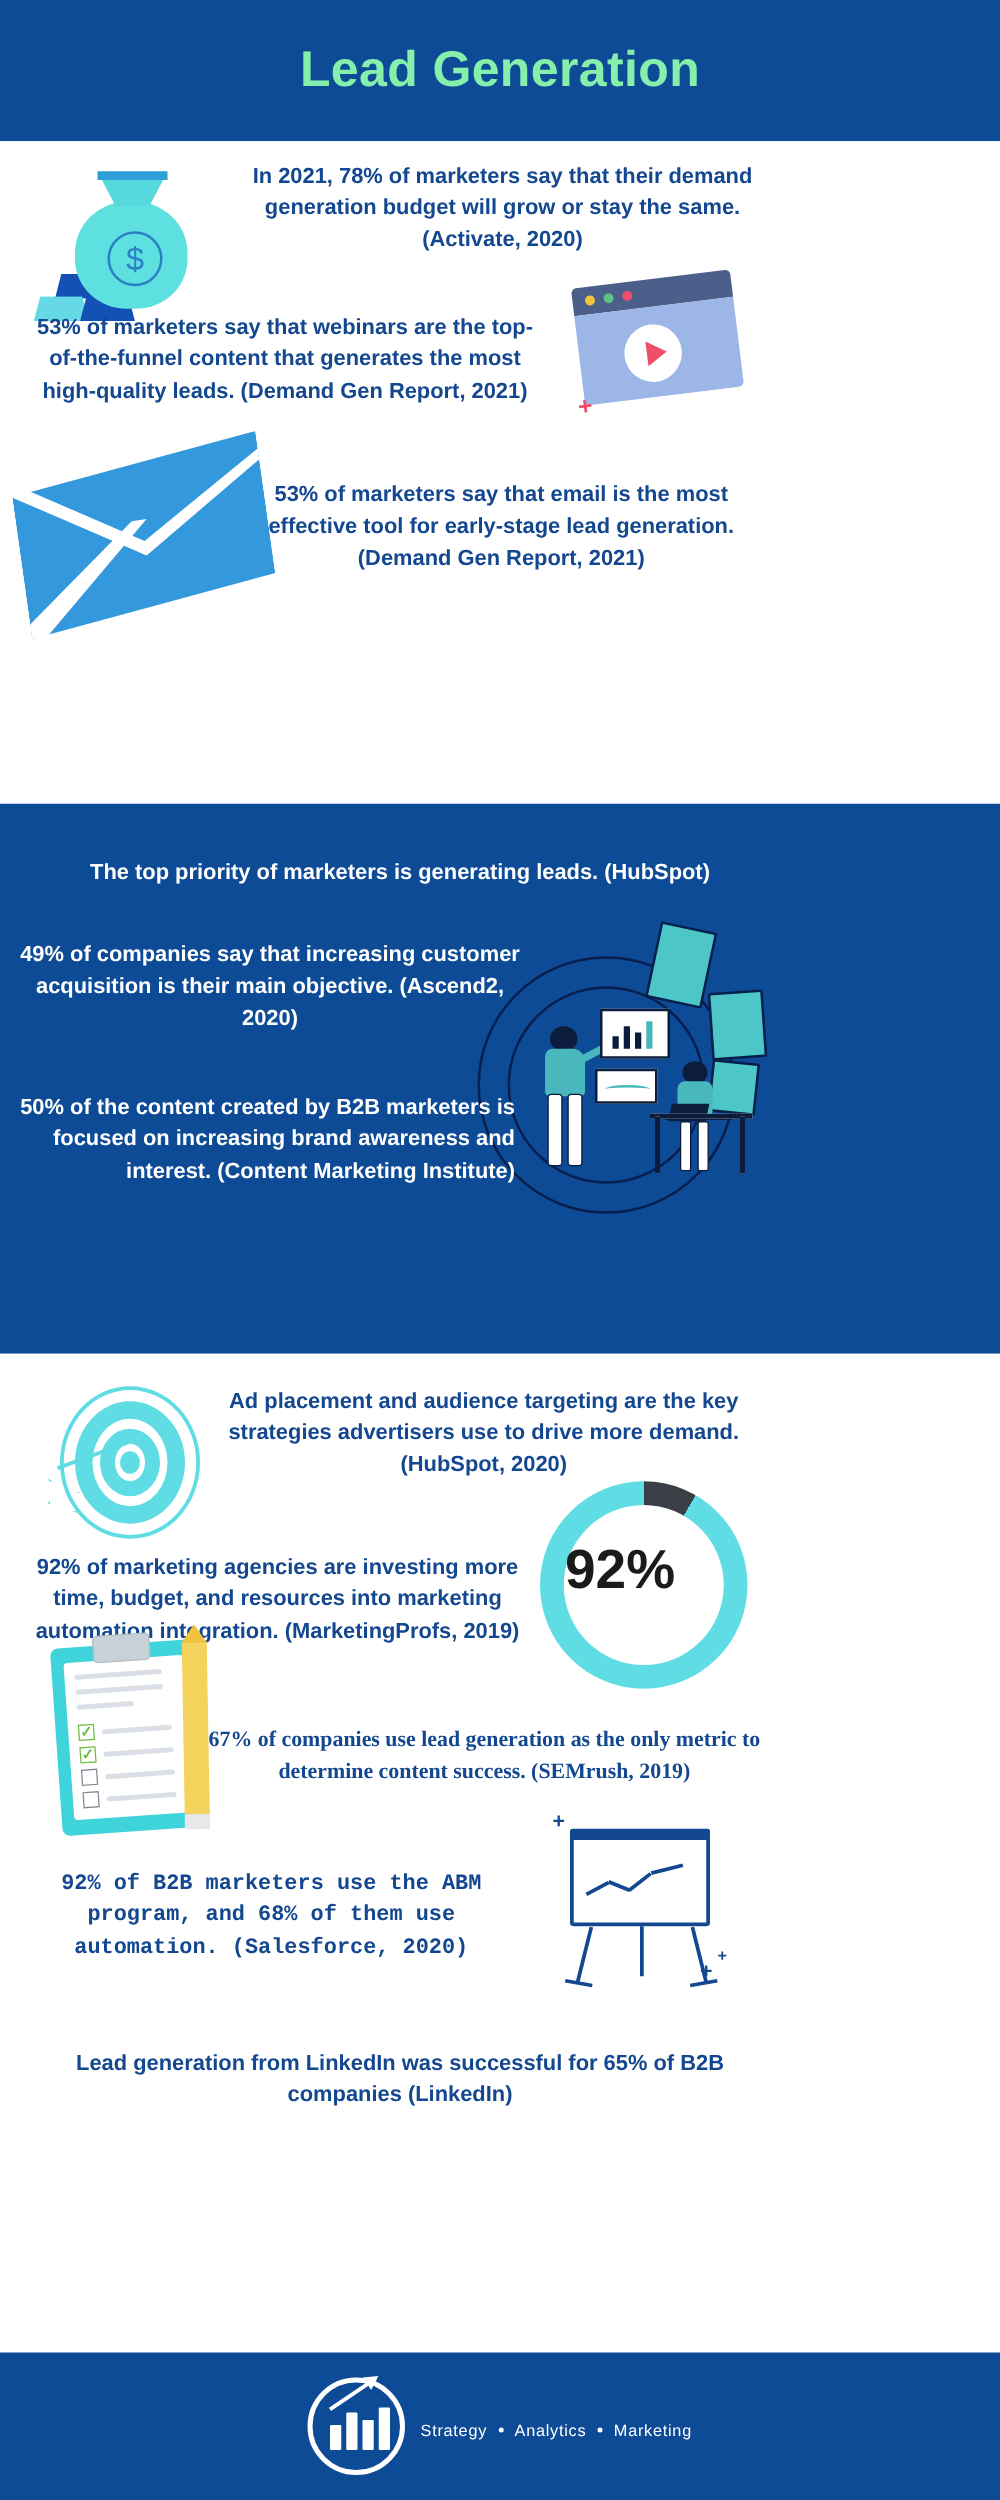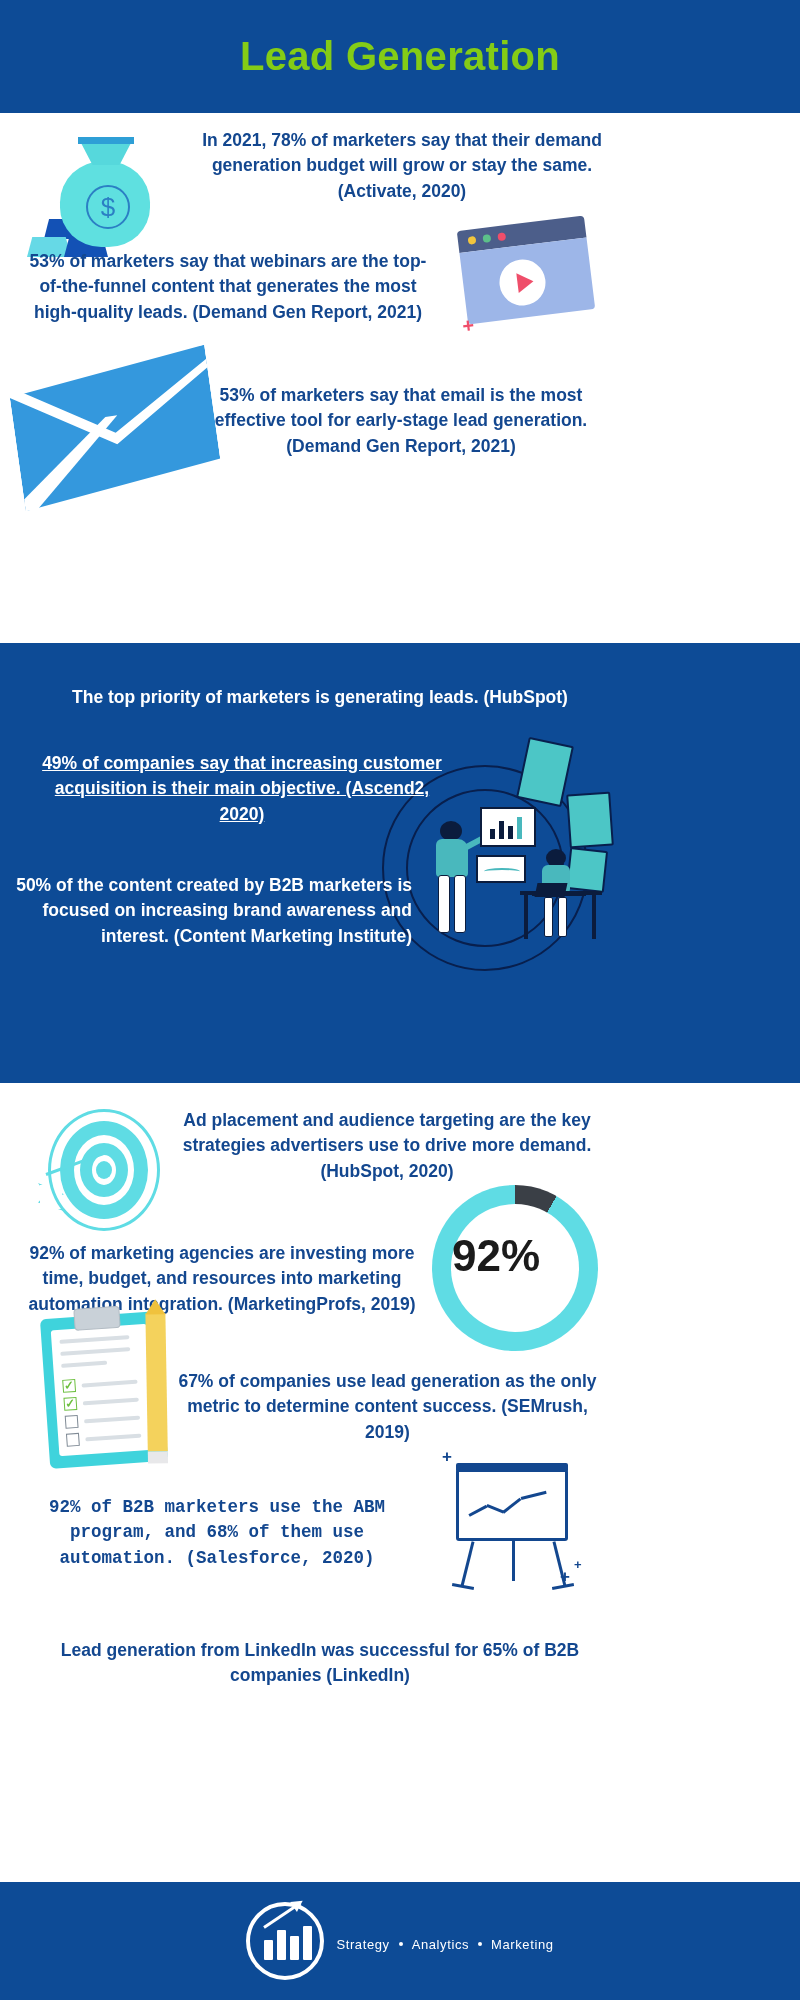--- a/index.html
+++ b/index.html
@@ -16,21 +16,21 @@
   
   .header {
     width: 100%;
     height: 113px;
     background: #0d4b96;
     display: flex;
     align-items: center;
     justify-content: center;
   }
   .header-title {
-    color: #84cc16;
+    color: #86efac;
     font-size: 40px;
     font-weight: bold;
     letter-spacing: .3px;
   }
 
   
   .fact-text {
     color: #13478f;
     font-weight: bold;
     font-size: 17.5px;
@@ -281,21 +281,21 @@
         <div class="leg abs" style="left:28px; top:48px; width:9px; height:40px; border-radius:2px;"></div>
       </div>
 
       <div class="desk abs" style="left:148px; top:168px; width:82px; height:4px;"></div>
       <div class="desk abs" style="left:152px; top:170px; width:4px; height:46px;"></div>
       <div class="desk abs" style="left:220px; top:170px; width:4px; height:46px;"></div>
     </div>
 
     <div class="abs fact-text light" style="left:30px; top:42px; width:580px;">The top priority of marketers is generating leads. (HubSpot)</div>
 
-    <div class="abs fact-text light" style="left:32px; top:108px; width:420px;text-decoration:underline;">49% of companies say that increasing customer acquisition is their main objective. (Ascend2, 2020)</div>
+    <div class="abs fact-text light" style="left:6px; top:108px; width:420px;">49% of companies say that increasing customer acquisition is their main objective. (Ascend2, 2020)</div>
 
     <div class="abs fact-text light" style="left:12px; top:230px; width:400px;text-align:right;">50% of the content created by B2B marketers is focused on increasing brand awareness and interest. (Content Marketing Institute)</div>
   </div>
 
   <div class="sec-white" style="height:805px;padding-left:48px;">
 
     <div class="target abs" style="left:40px; top:22px;">
       <div class="tr t1"></div>
       <div class="tr t2"></div>
       <div class="tr t3"></div>
@@ -323,21 +323,21 @@
         <div class="clip-line" style="left:27px; top:73px; width:56px;"></div>
         <div class="clip-box" style="left:8px; top:86px;"></div>
         <div class="clip-line" style="left:27px; top:91px; width:56px;"></div>
         <div class="clip-box" style="left:8px; top:104px;"></div>
         <div class="clip-line" style="left:27px; top:109px; width:56px;"></div>
       </div>
       <div class="clip-top"></div>
       <div class="pencil"></div>
     </div>
 
-    <div class="abs fact-text" style="left:165px; top:286px; width:445px;">67% of companies use lead generation as the only metric to determine content success. (SEMrush, 2019)</div>
+    <div class="abs fact-text" style="left:165px; top:296px; width:445px;font-family:Liberation Serif, serif;">67% of companies use lead generation as the only metric to determine content success. (SEMrush, 2019)</div>
 
     <div class="easel abs" style="left:440px; top:378px;">
       <div class="easel-head"></div>
       <div class="easel-board">
         <div class="chart-line" style="left:10px; top:42px; width:20px; transform:rotate(-28deg);"></div>
         <div class="chart-line" style="left:28px; top:32px; width:18px; transform:rotate(22deg);"></div>
         <div class="chart-line" style="left:44px; top:39px; width:22px; transform:rotate(-38deg);"></div>
         <div class="chart-line" style="left:62px; top:25px; width:26px; transform:rotate(-14deg);"></div>
       </div>
       <div class="easel-leg" style="left:26px; top:80px; transform:rotate(14deg);"></div>

